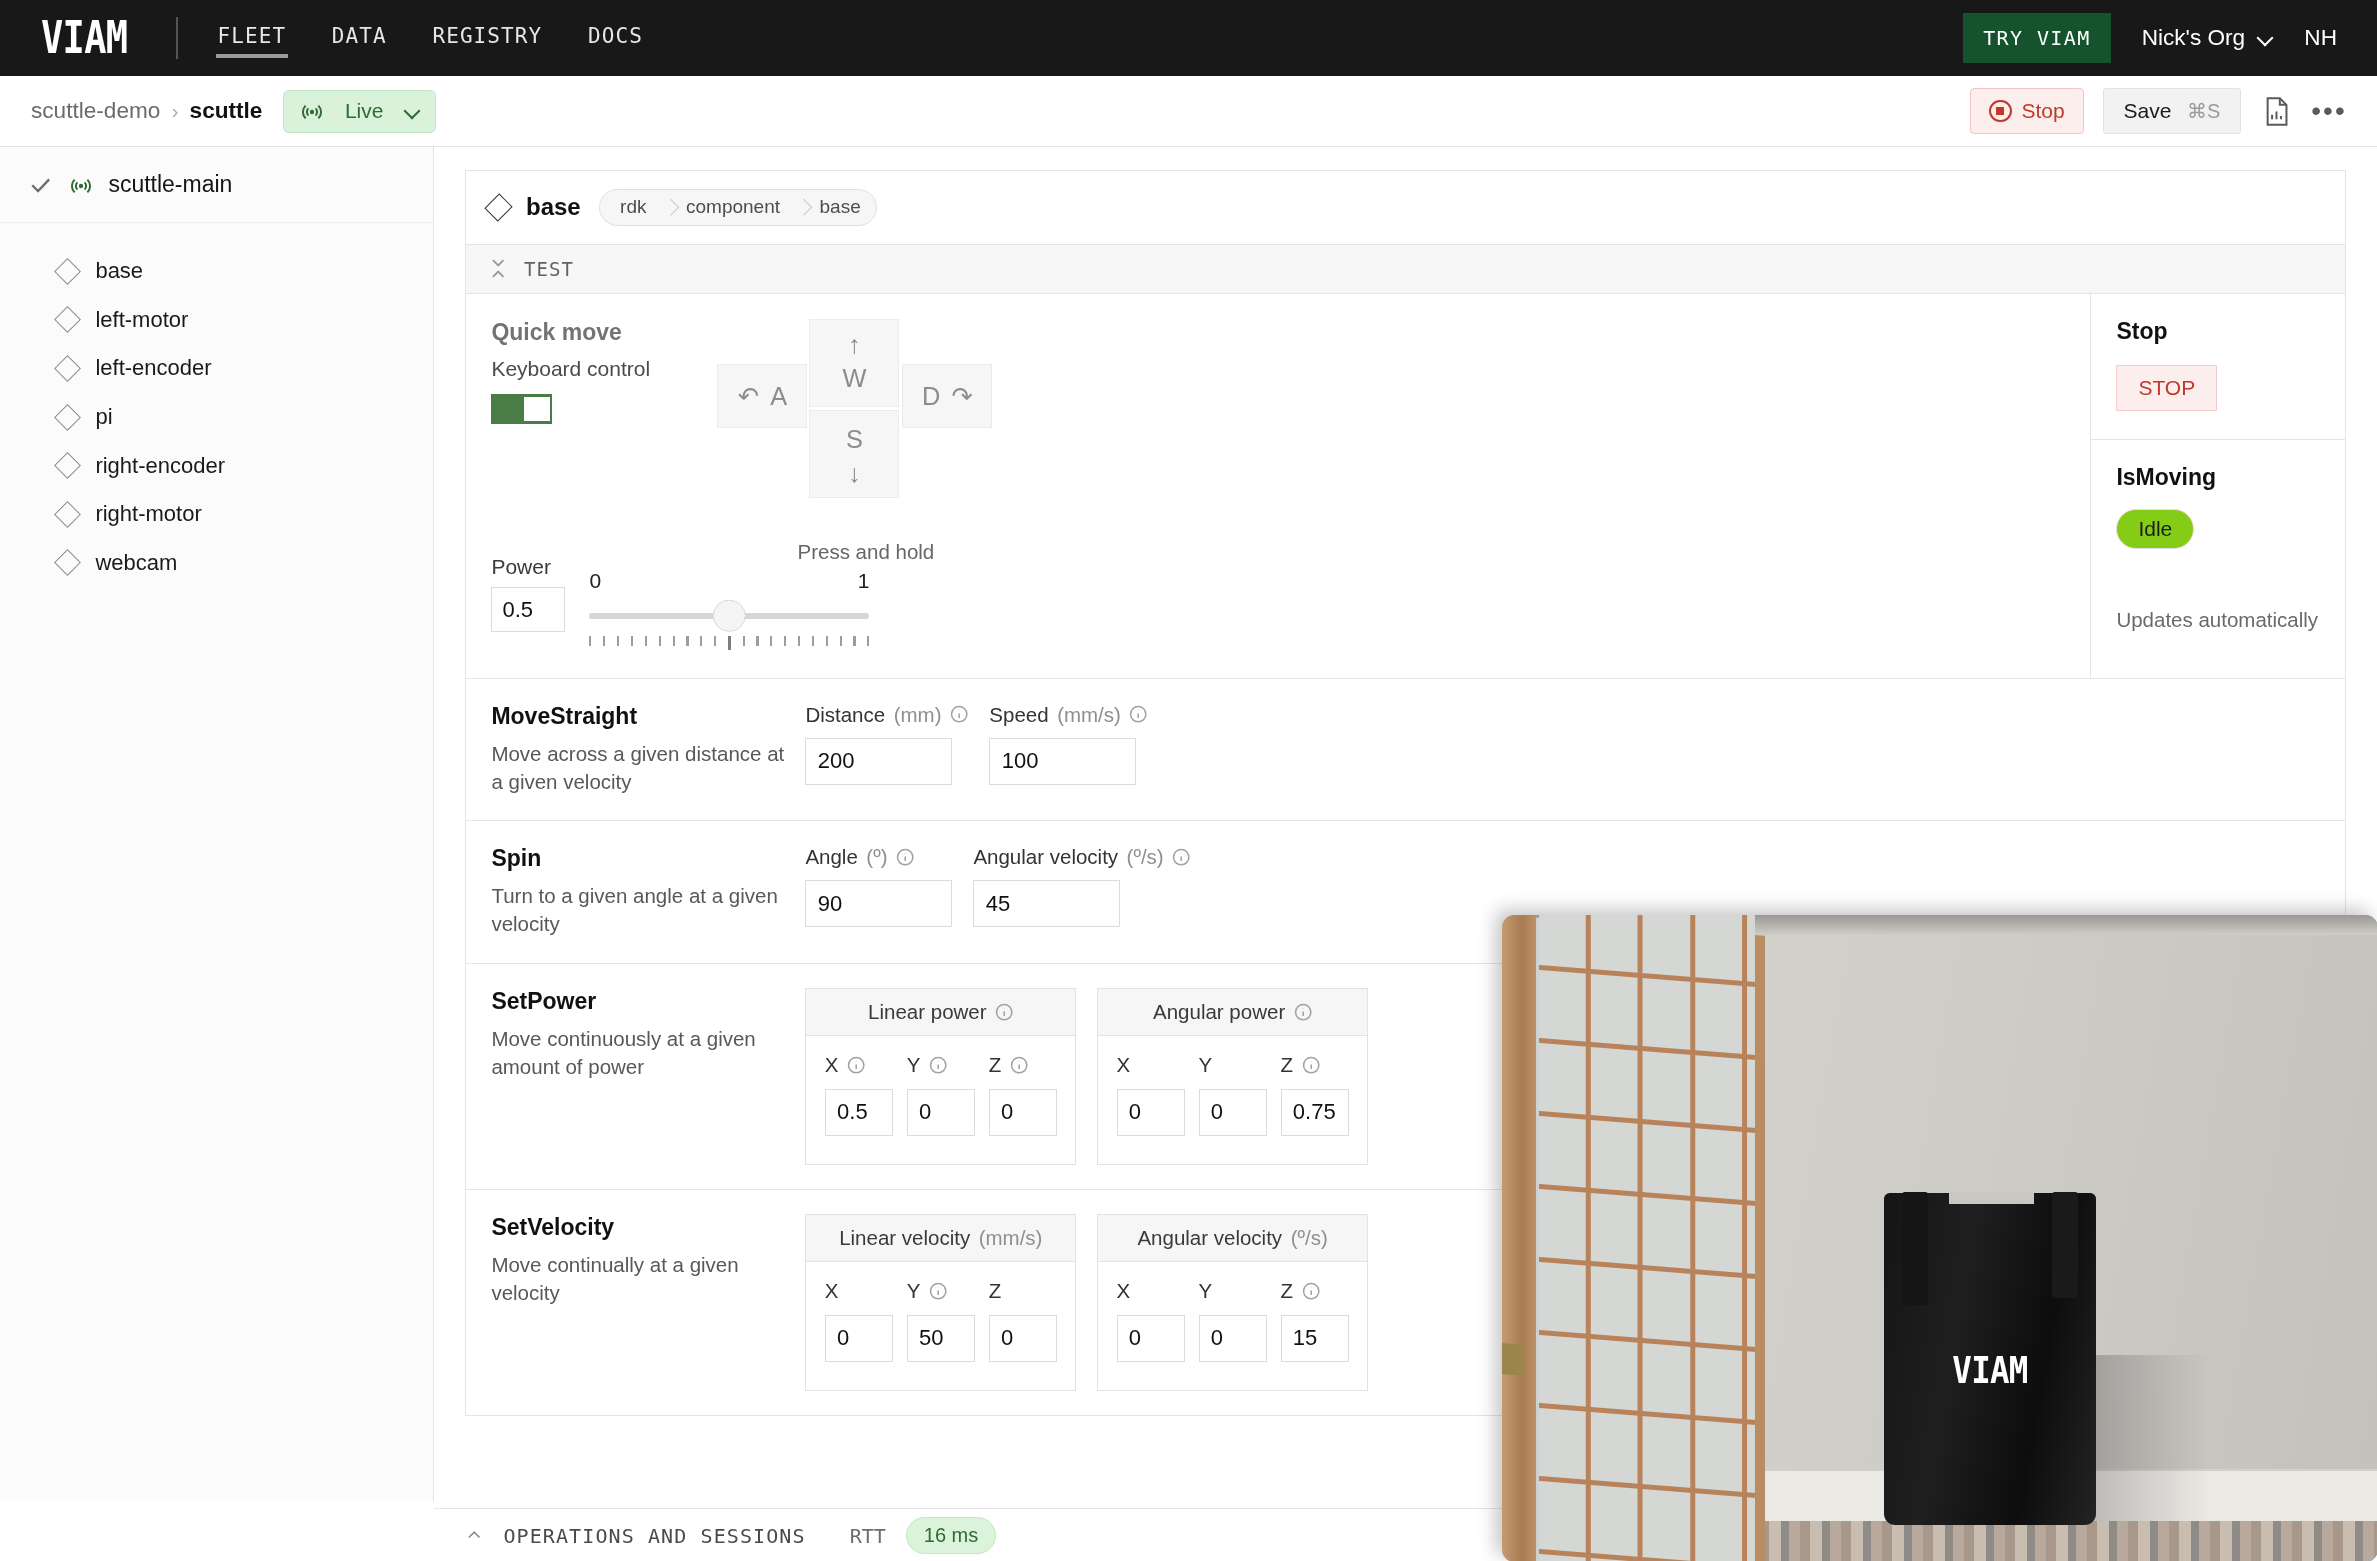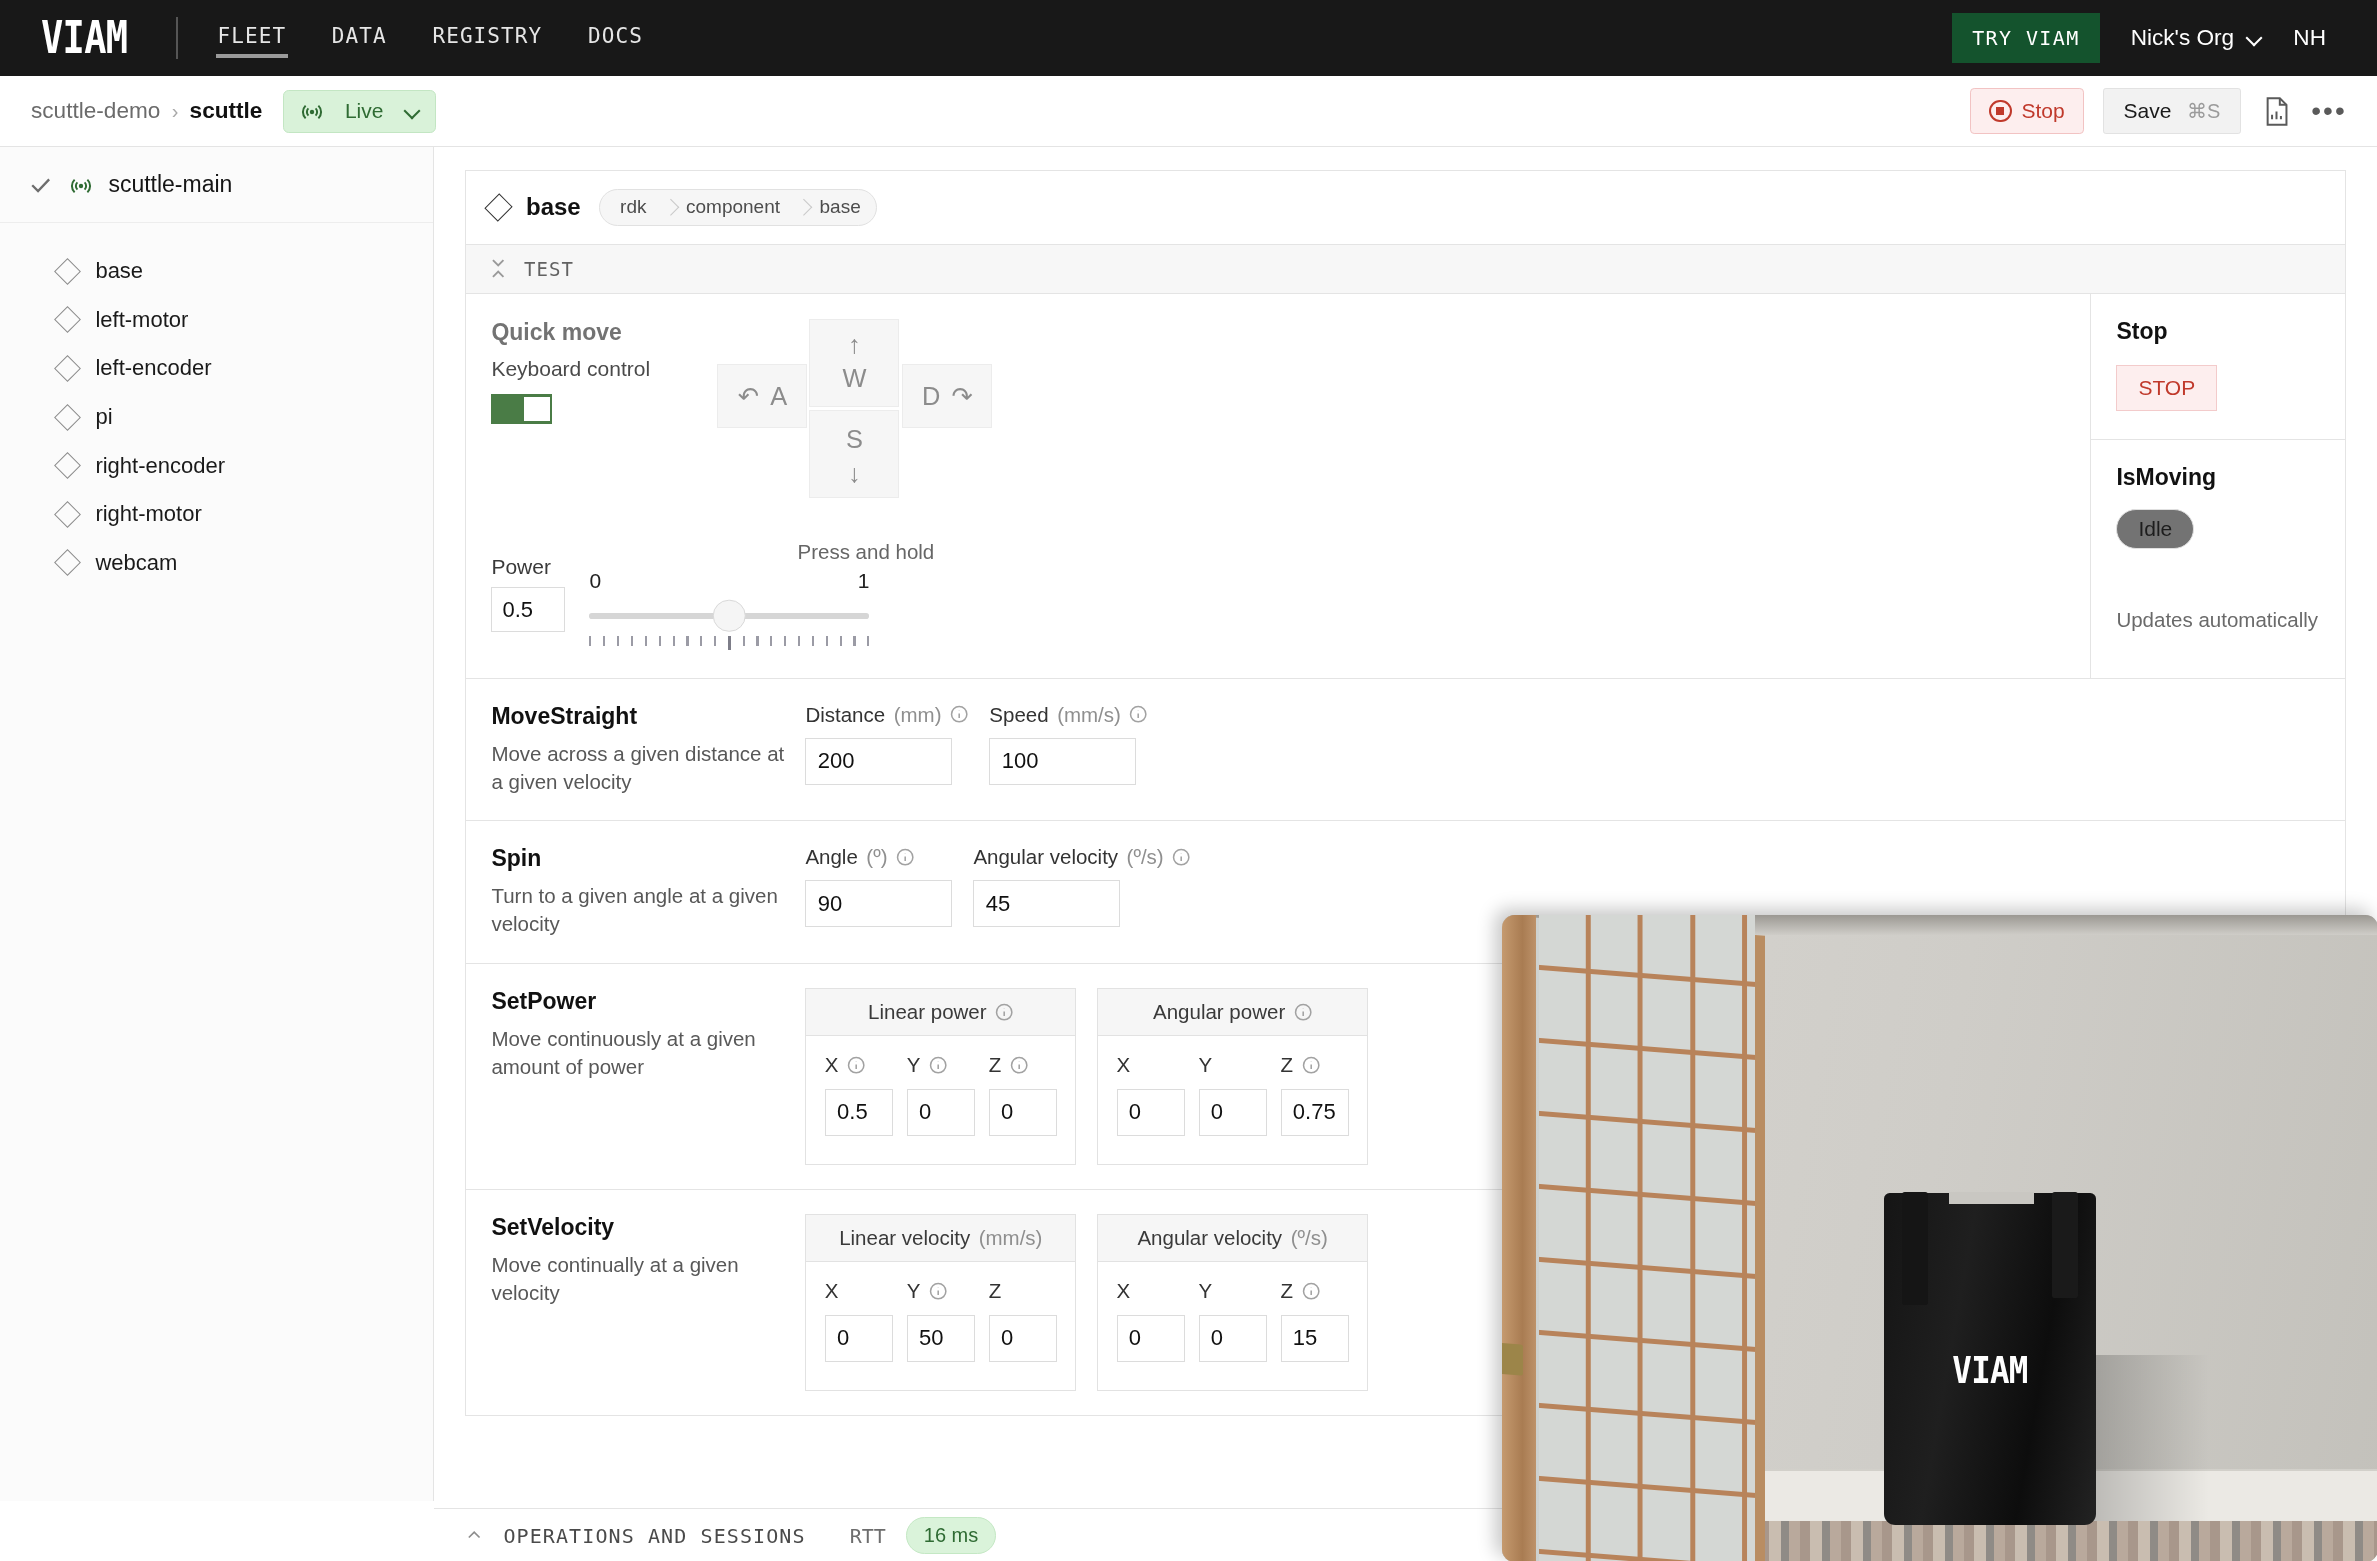--- a/index.html
+++ b/index.html
@@ -34,21 +34,21 @@
   }
   .nav-right { margin-left: auto; display: flex; align-items: center; gap: 31px; }
   .try-viam {
     background: #14532d; color: #fff; font-family: "DejaVu Sans Mono", monospace;
     font-size: 20px; letter-spacing: 1.4px; padding: 12.7px 20px; cursor: pointer;
   }
   .org-select {
     display: flex; align-items: center; gap: 12.7px; color: #fff; font-size: 22.6px;
     cursor: pointer;
   }
-  .avatar-initials { color: #fff; font-size: 22.6px; margin-right: 20px; }
+  .avatar-initials { color: #fff; font-size: 22.6px; margin-right: 9px; }
   .chev { display: inline-block; width: 15.5px; height: 15.5px; position: relative; }
   .chev::before {
     content:""; position:absolute; left:1.4px; top:1.4px; width:10px; height:10px;
     border-right:2.1px solid currentColor; border-bottom:2.1px solid currentColor;
     transform: rotate(45deg);
   }
 
   
   .crumbbar {
     height: 71px; background: #fff; display: flex; align-items: center;
@@ -193,21 +193,21 @@
   
   .rp-block { padding: 24px 25.4px 28px 25.4px; }
   .rp-block + .rp-block { border-top: 1.4px solid #e4e4e4; }
   .rp-title { font-size: 23px; font-weight: 700; color:#111; }
   .rp-stop {
     margin-top: 20px; background:#fdeeee; border: 1.4px solid #f3cbcb;
     color:#c0392b; font-size: 21px; padding: 10px 21px; cursor: pointer;
     display:inline-block;
   }
   .pill-idle {
-    margin-top: 18.4px; display:inline-block; background:#737373; border:1.4px solid #e0e0e0;
+    margin-top: 18.4px; display:inline-block; background:#84cc16; border:1.4px solid #e0e0e0;
     border-radius: 706px; padding: 7px 21px; font-size: 21px; color:#1d1d1d;
   }
   .rp-note { margin-top: 59px; font-size: 20.5px; color:#6a6a6a; }
 
   
   .action-row { display:flex; padding: 24px 25.4px 24px 25.4px; border-top: 1.4px solid #e4e4e4; }
   .ar-left { width: 314px; flex: 0 0 314px; padding-right: 21px; }
   .ar-title { font-size: 23px; font-weight: 700; color:#111; }
   .ar-desc { font-size: 20.5px; color:#585858; margin-top: 10px; line-height: 1.38; }
   .fields { display:flex; gap: 21px; }

